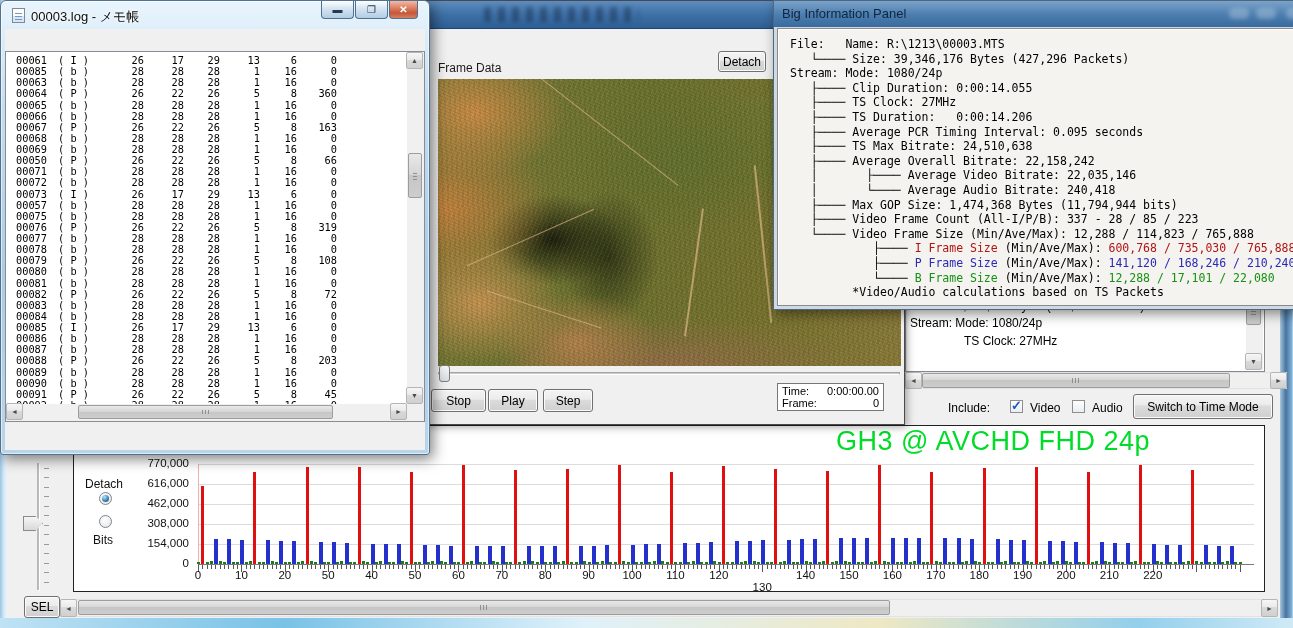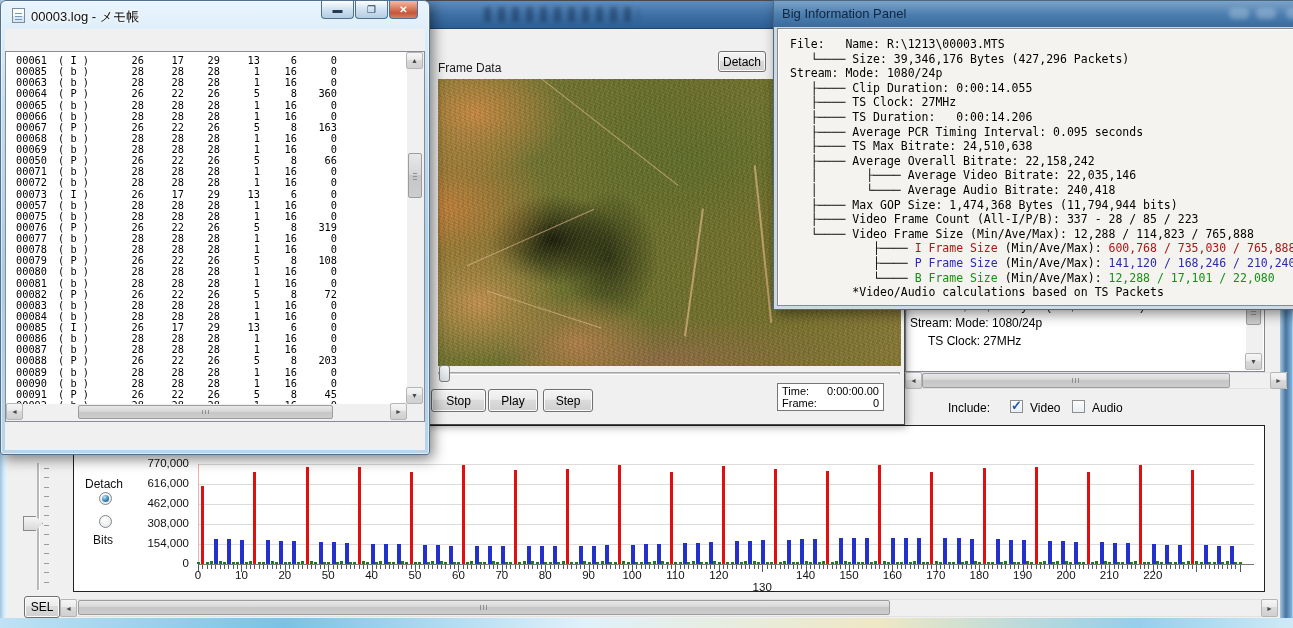--- a/index.html
+++ b/index.html
@@ -161,20 +161,21 @@
     <div class="abs vticks"></div>
     <div class="abs vthumb"></div>
   </div>
   <button class="btn sel-btn">SEL</button>
 
   <div class="abs chart-panel">
     <span class="abs unit-label" style="left:11px;top:51px;">Detach</span>
     <span class="radio sel" style="left:25px;top:66px;"></span>
     <span class="radio" style="left:25px;top:89px;"></span>
     <span class="abs unit-label" style="left:19px;top:107px;">Bits</span>
+    <div class="abs chart-title" style="color: rgb(0, 220, 40);">GH3 @ AVCHD FHD 24p</div>
     <div class="abs" id="plot" style="left:0;top:0;right:0;bottom:0;">
         <div class="grid base" style="top: 138px;"></div>
         <div class="ylab" style="top: 131px;">0</div>
         <div class="grid" style="top: 118px;"></div>
         <div class="ylab" style="top: 111px;">154,000</div>
         <div class="grid" style="top: 98px;"></div>
         <div class="ylab" style="top: 91px;">308,000</div>
         <div class="grid" style="top: 78px;"></div>
         <div class="ylab" style="top: 71px;">462,000</div>
         <div class="grid" style="top: 58px;"></div>
@@ -694,39 +695,40 @@
     <div class="sb-track" style="left:60px;top:599px;width:1218px;height:18px;"></div>
     <div class="sb-arrow" style="left:60px;top:599px;height:18px;">◄</div>
     <div class="sb-thumb h" style="left:78px;top:600px;width:812px;height:15px;"></div>
     <div class="sb-arrow" style="left:1261px;top:599px;height:18px;">►</div>
   </div>
 
   <div class="abs mini">
     <div id="mini-lines" style="padding-top:4px;">
         <div class="mini-line" style="padding-left: 14px;">Size: 39,346,176 Bytes (427,296 Packets)</div>
         <div class="mini-line" style="padding-left: 4px;">Stream: Mode: 1080/24p</div>
-        <div class="mini-line" style="padding-left: 22px;">TS Clock: 27MHz</div>
+        <div class="mini-line" style="padding-left: 22px; margin-left: 36px;">TS Clock: 27MHz</div>
       </div>
     <div class="mini-v">
       <div class="sb-thumb v" style="left:0;top:2px;width:15px;height:28px;"></div>
       <div class="sb-arrow" style="left:-1px;bottom:0;width:17px;">▼</div>
     </div>
   </div>
   <div>
     <div class="sb-track" style="left:905px;top:372px;width:382px;height:17px;"></div>
     <div class="sb-arrow" style="left:905px;top:372px;">◄</div>
     <div class="sb-thumb h" style="left:922px;top:373px;width:308px;height:15px;"></div>
     <div class="sb-arrow" style="left:1270px;top:372px;">►</div>
   </div>
 
   <span class="abs inc-label" style="left:948px;top:401px;">Include:</span>
   <span class="cb checked" id="cb-video" style="left:1010px;top:400px;"></span>
   <span class="abs inc-label" style="left:1030px;top:401px;">Video</span>
   <span class="cb" id="cb-audio" style="left:1072px;top:400px;"></span>
   <span class="abs inc-label" style="left:1092px;top:401px;">Audio</span>
+  <button class="btn" style="left:1133px;top:394px;width:140px;height:25px;">Switch to Time Mode</button>
 
   <div class="abs fd">
     <div class="fd-title">
       <div class="fd-smudge"></div>
     </div>
     <div class="fd-label">Frame Data</div>
     <button class="btn" style="left:292px;top:50px;width:48px;height:21px;">Detach</button>
 
     <div class="forest">
       <div class="branch" style="left:18%;top:18%;width:38%;height:1px;transform:rotate(38deg);"></div>

